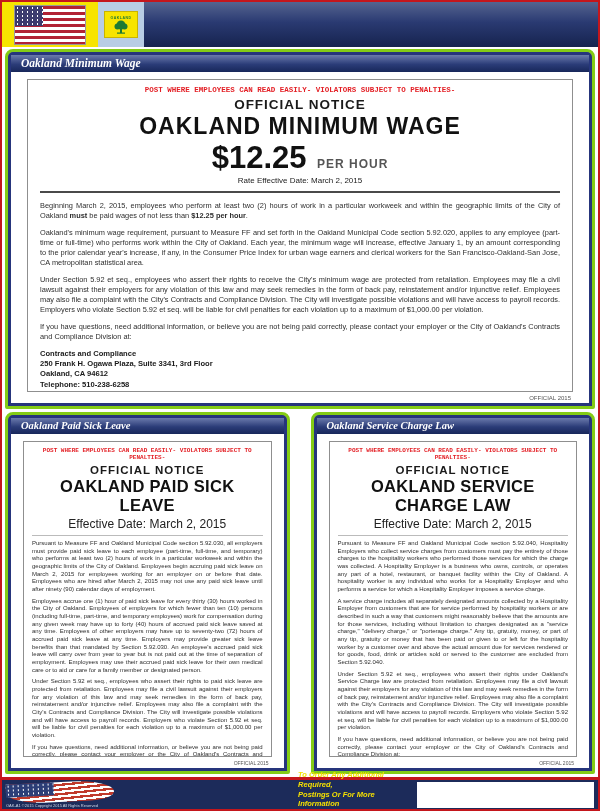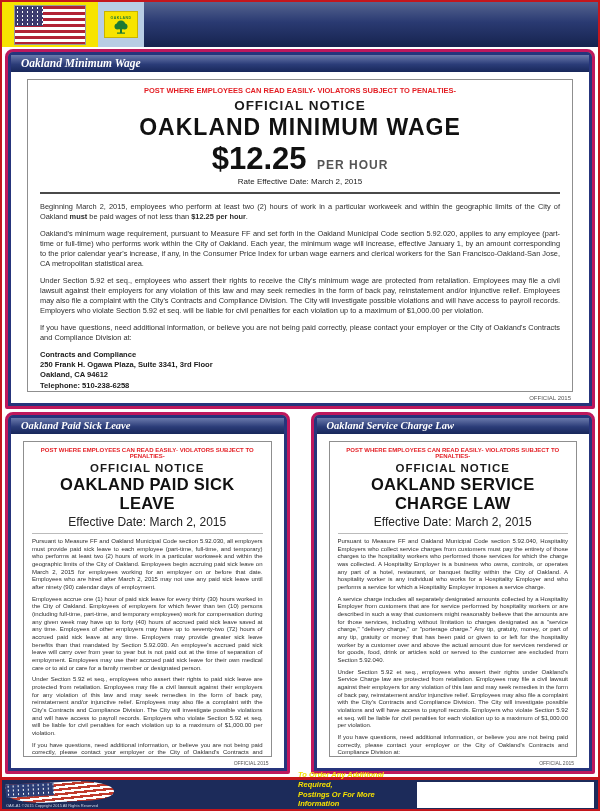--- a/index.html
+++ b/index.html
@@ -35,31 +35,31 @@
     color:#f5e000; -webkit-text-stroke:1.2px #cf2030;
     text-shadow:0 0 1px #cf2030;
     white-space:nowrap;
   }
   .oak-box { width:46px; height:45px; background:#b8cde4;
     display:flex; align-items:center; justify-content:center; }
   .oak-flag { width:34px; height:27px; background:#f7e400; border:1px solid #c9b400;
     display:flex; flex-direction:column; align-items:center; justify-content:center; }
   .oak-flag .oak-word { font-size:3.5px; color:#1d7a34; font-weight:bold; letter-spacing:0.5px; }
   
-  .sec { border:3px solid #be185d; border-radius:8px 8px 2px 2px; background:#737373; overflow:hidden; }
+  .sec { border:3px solid #84cc16; border-radius:8px 8px 2px 2px; background:#737373; overflow:hidden; }
   .sec-inner { border:3px solid #26357c; border-radius:5px 5px 0 0; height:100%;
     display:flex; flex-direction:column; background:#fff; }
   .sec-bar {
     background:linear-gradient(180deg,#6b7aac 0%,#2b3c78 55%,#18275a 100%);
     color:#fff; font-family:"Liberation Serif", serif; font-style:italic; font-weight:bold;
     font-size:11.5px; padding:2px 10px 3px; flex:0 0 auto;
   }
   .sec-content { flex:1; padding:5px 10px 2px; overflow:hidden; display:flex; flex-direction:column; }
   .notice-box { border:1px solid #8f8f8f; background:#fff; flex:1; overflow:hidden; }
-  .warning { color:#e31e24; font-weight:bold; text-align:center; }
+  .warning { color:#e31e24; font-weight:bold; text-align:center;font-family:Liberation Mono, monospace; }
   .official { font-weight:bold; text-align:center; letter-spacing:1px; color:#1a1a1a; }
   .big-title { font-weight:bold; text-align:center; color:#111; }
   .eff-date { text-align:center; color:#222; }
   .body-copy p { text-align:justify; color:#2e2e2e; }
   .contact { text-align:left; font-weight:bold; color:#1a1a1a; }
   .contact .link { color:#1a3fd4; text-decoration:underline; cursor:pointer; }
   .stamp { text-align:right; color:#555; }
   
   #sec-minwage { margin:2px 3px 0; height:360px; }
   #sec-minwage .notice-box { margin:2px 6px; padding:4px 12px 2px; }

